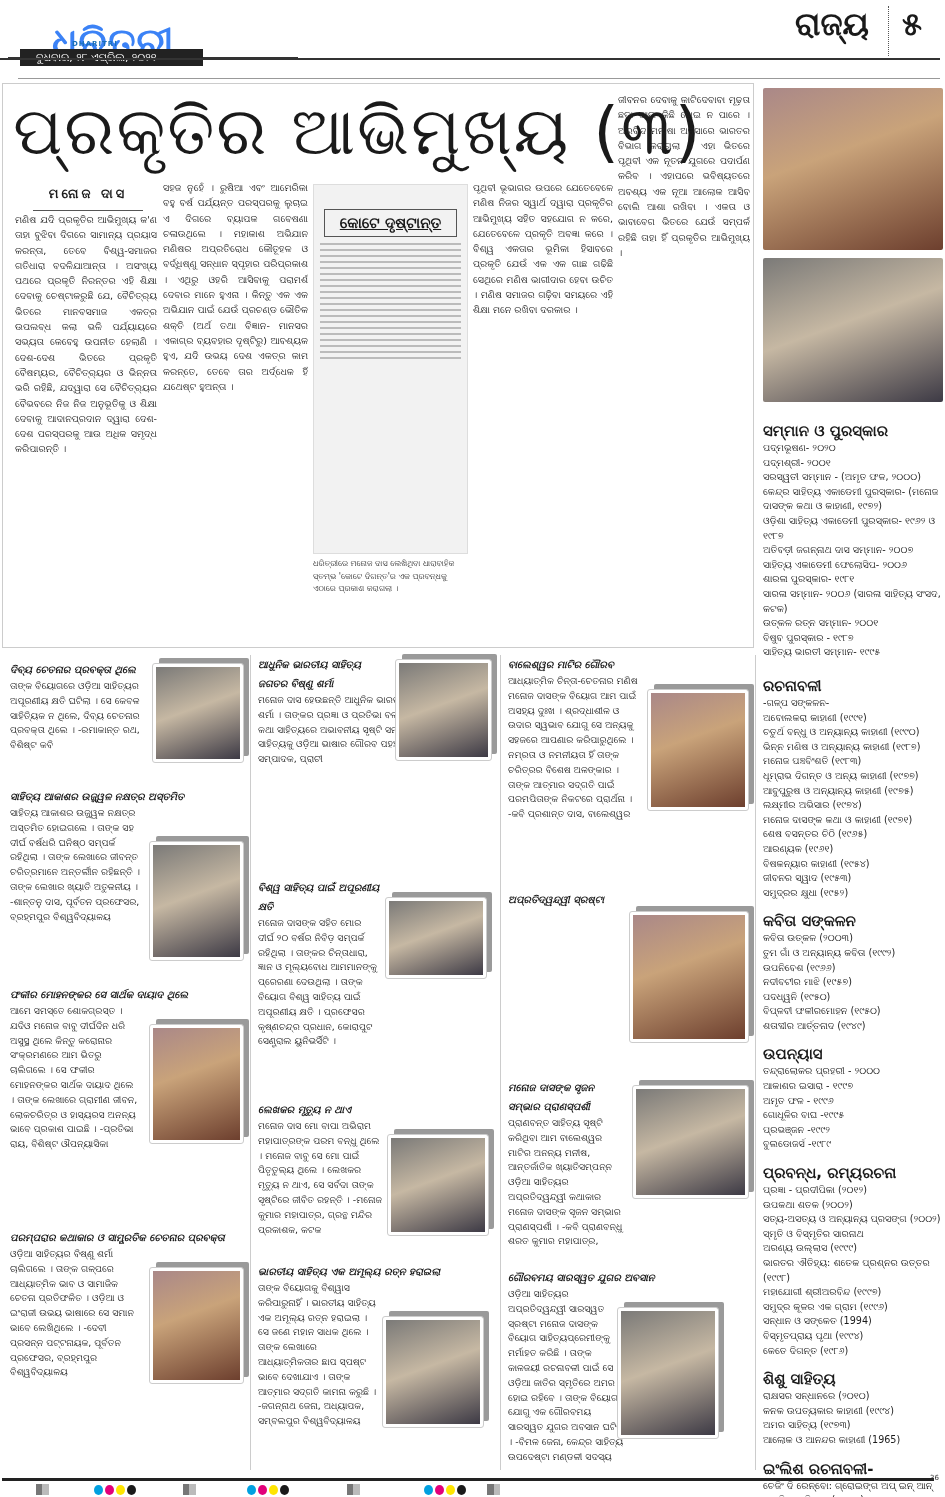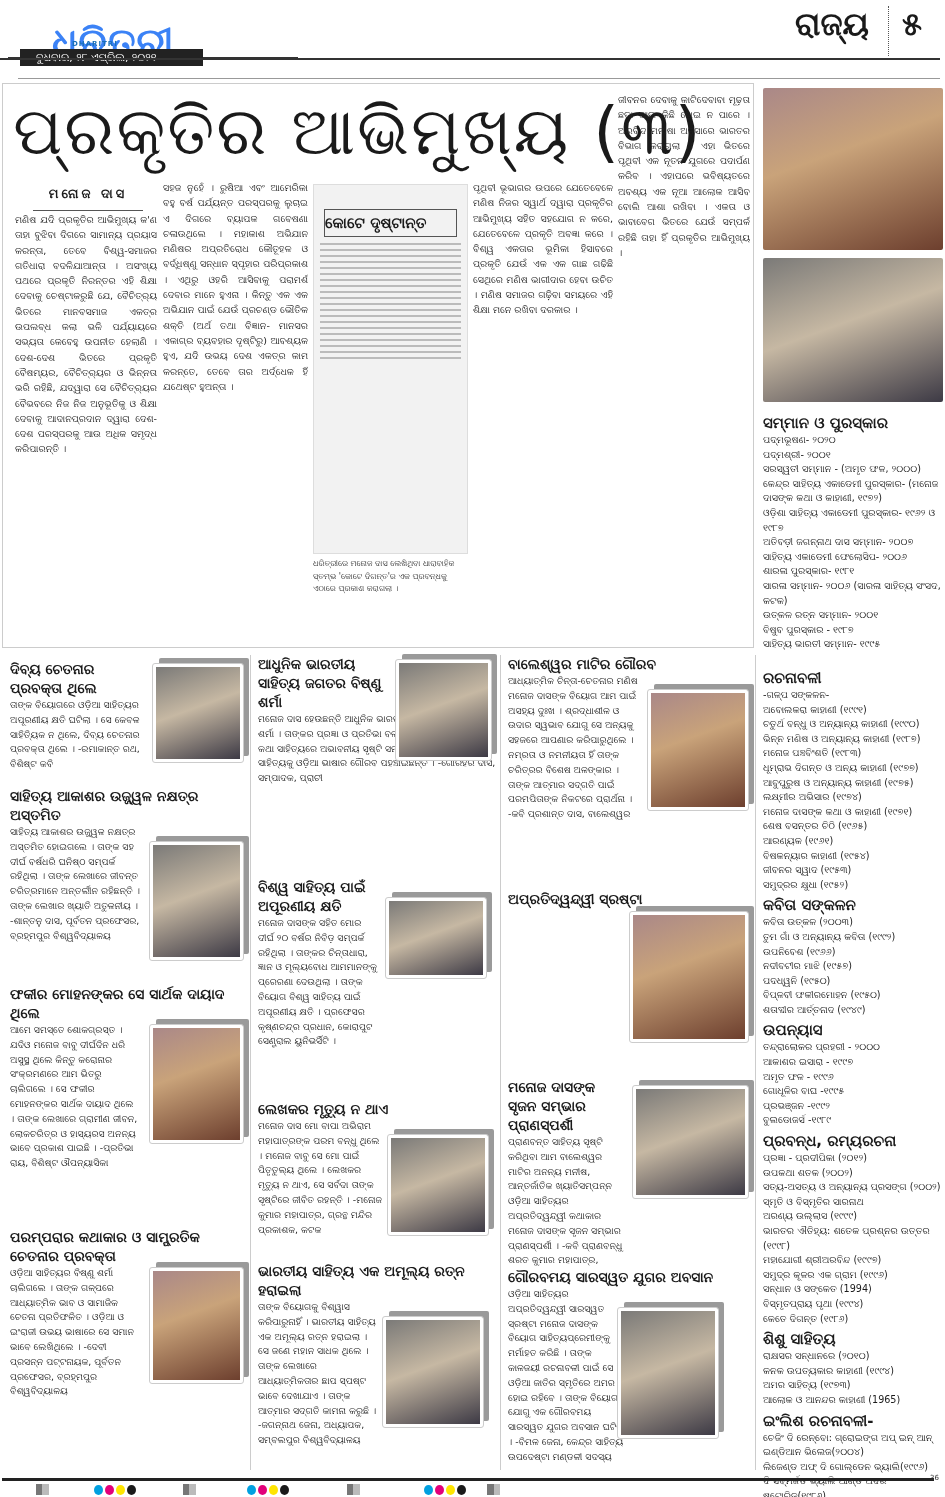--- a/index.html
+++ b/index.html
@@ -14,35 +14,35 @@
   .pageno { position: absolute; left: 902px; top: 5px; font-size: 32px; font-weight: bold; }
   .vdots { position: absolute; left: 888px; top: 6px; height: 50px; border-left: 1.5px dotted #555; }
   .head-rule { position: absolute; left: 0; top: 58px; width: 940px; height: 1.5px; background: #333; }
   .head-rule2 { position: absolute; left: 18px; top: 78px; width: 922px; height: 1px; background: #999; }
 
   .lead { position: absolute; left: 2px; top: 83px; width: 752px; height: 565px; border: 1px solid #ccc; }
   .lead h1 { position: absolute; left: 10px; top: 10px; font-size: 66px; font-weight: normal; letter-spacing: 2px; line-height: 76px; white-space: nowrap; }
   .byline { position: absolute; left: 30px; top: 102px; width: 110px; font-size: 13px; font-weight: bold; text-align: center; border-bottom: 1px solid #555; padding-bottom: 8px; letter-spacing: 3px; }
   .col { position: absolute; font-size: 9.5px; line-height: 15.3px; text-align: justify; color: #222; overflow: hidden; }
   .clip { position: absolute; left: 310px; top: 100px; width: 155px; height: 370px; background: #f2f2f2; border: 1px solid #ddd; padding: 6px; }
-  .clip .ct { font-size: 15px; font-weight: bold; text-align: left; border: 1px solid #555; margin: 18px 4px 6px; padding: 4px 0; }
+  .clip .ct { font-size: 15px; font-weight: bold; text-align: center; border: 1px solid #555; margin: 18px 4px 6px; padding: 4px 0; text-decoration: underline; }
   .clip .cl { height: 2px; background: #bbb; margin: 4px 0; }
   .clip-caption { position: absolute; left: 310px; top: 474px; width: 155px; font-size: 8px; line-height: 12.5px; color: #333; }
 
   .photo { position: absolute; background: #8a7e72; border-radius: 2px; }
   .photo.a { background: linear-gradient(160deg,#a88 0%,#c9a37a 40%,#6d3f2e 100%); }
   .photo.b { background: linear-gradient(160deg,#7b7a78 0%,#c6b8a3 45%,#3d3a45 100%); }
 
   .awards { position: absolute; left: 763px; top: 410px; width: 182px; }
-  .awards h3, .works h3 { font-size: 15px; font-weight: bold; margin-top: 3px; line-height: 20px; }
+  .awards h3, .works h3 { font-size: 15px; font-weight: bold; margin-top: 11px; line-height: 20px; }
   .awards .it, .works .it { font-size: 9.6px; line-height: 14.6px; }
   .works { position: absolute; left: 763px; top: 665px; width: 182px; }
 
   .card { position: absolute; }
-  .card h2 { font-size: 14px; font-weight: bold; line-height: 19px; }
+  .card h2 { font-size: 10px; font-weight: bold; line-height: 19px; font-style: italic; }
   .card .tx { font-size: 9.4px; line-height: 14.8px; color: #222; }
   .ph { position: absolute; border: 3px solid #fff; outline: 1px solid #ccc; box-shadow: 6px -6px 0 #9a9a9a; }
 
   .bot-rule { position: absolute; left: 2px; top: 1478px; width: 932px; height: 3px; background: #222; }
   .foot-no { position: absolute; left: 930px; top: 1474px; font-size: 7px; color: #333; }
   .reg { position: absolute; top: 1485px; display: flex; gap: 2px; }
   .reg span { width: 9px; height: 10px; border-radius: 50%; display: inline-block; }
   .gs { position: absolute; top: 1484px; width: 13px; height: 11px; background: linear-gradient(90deg,#777 50%,#bbb 50%); }
   .vsep { position: absolute; width: 1px; background: #ccc; }
 </style>

